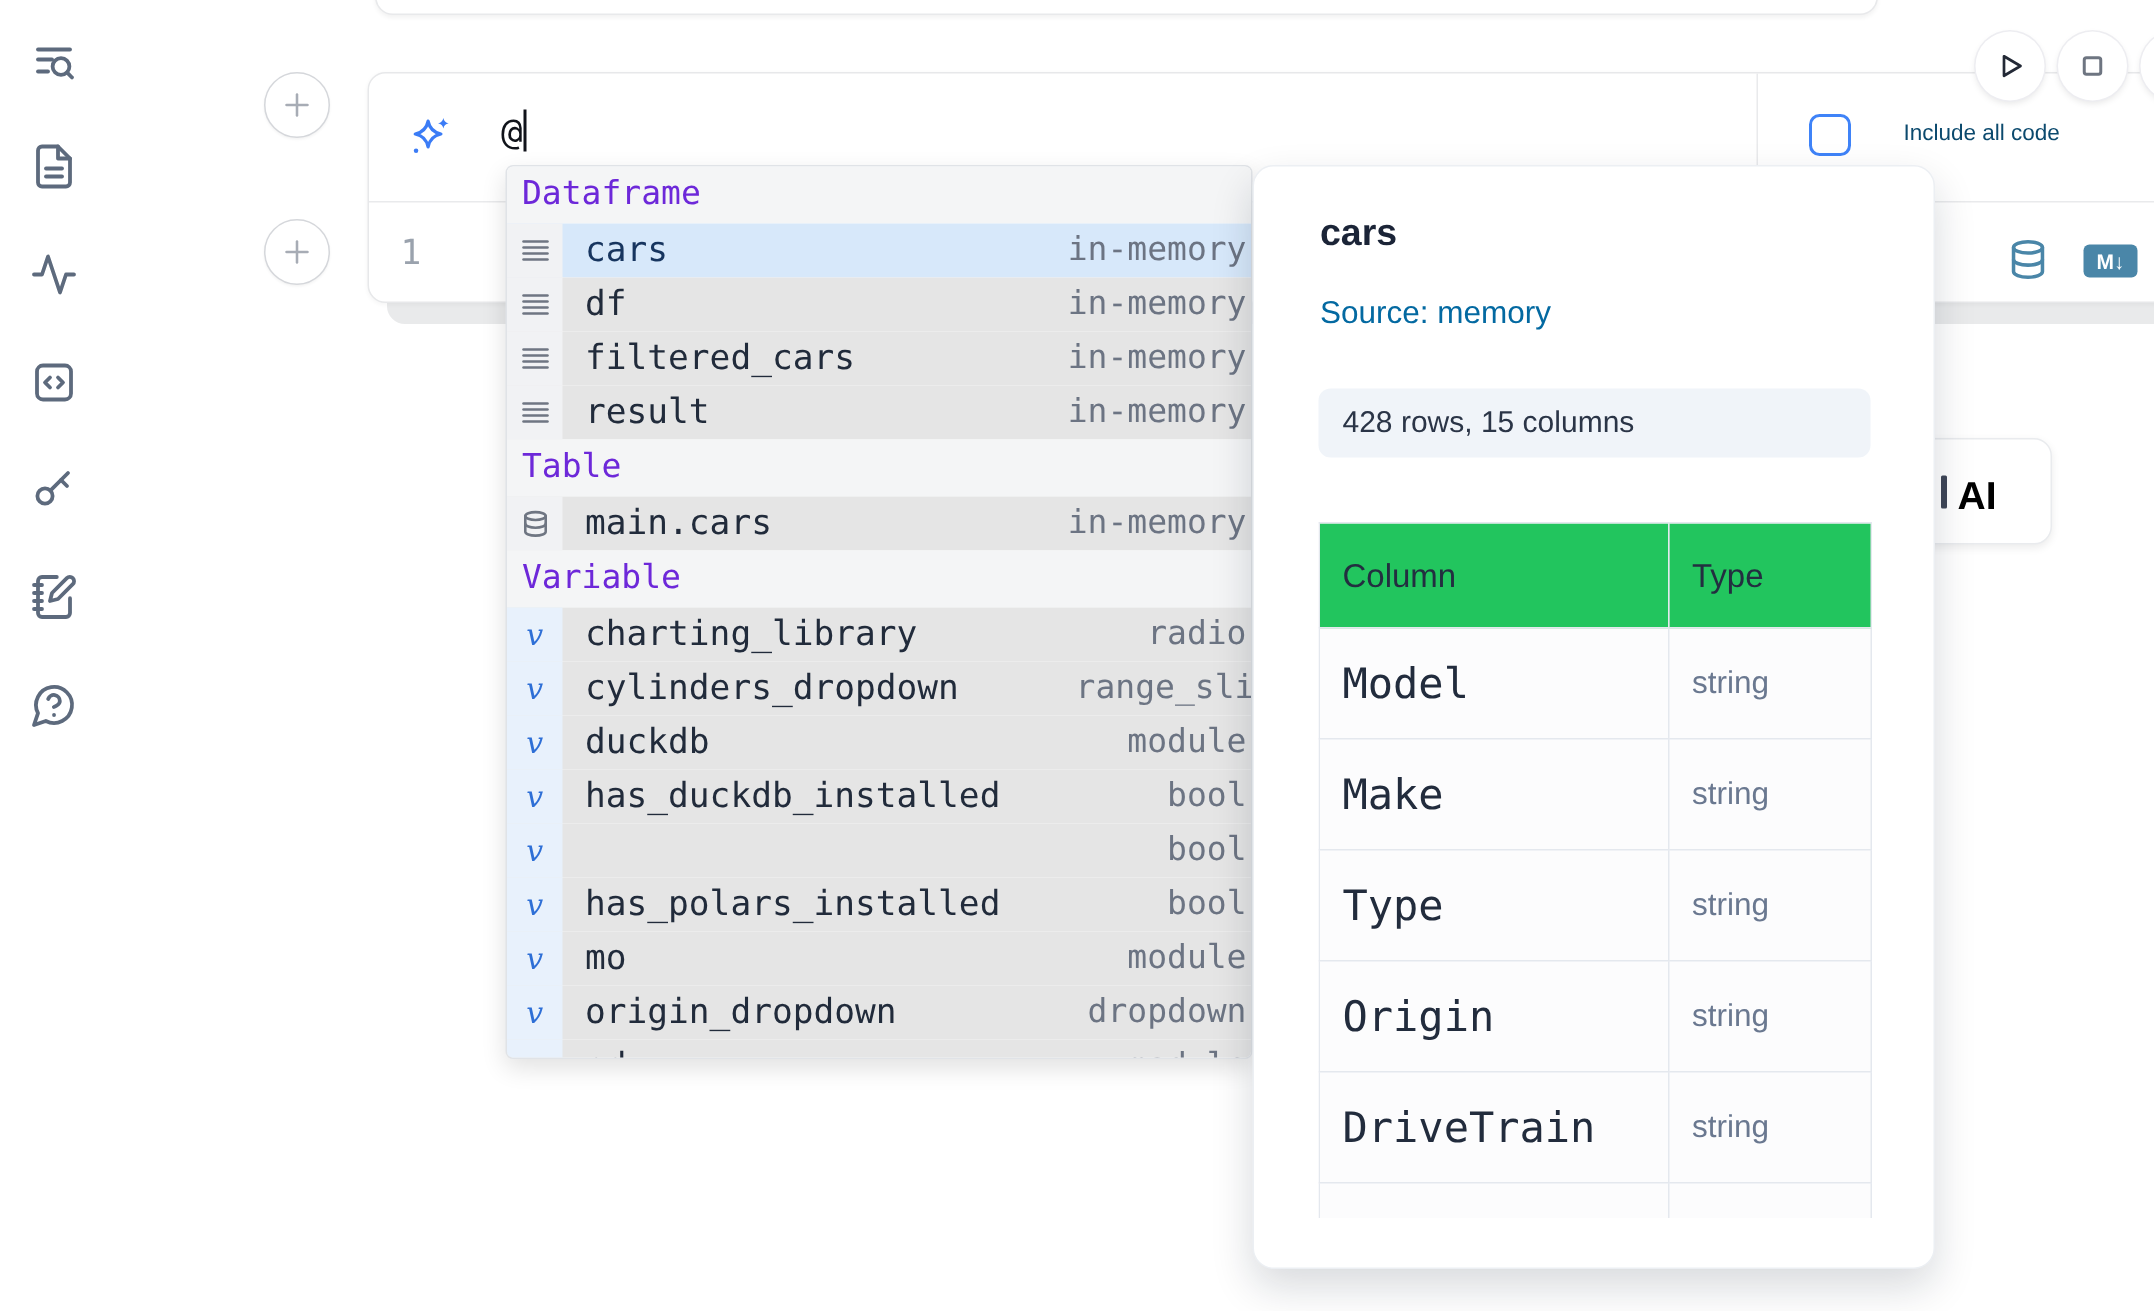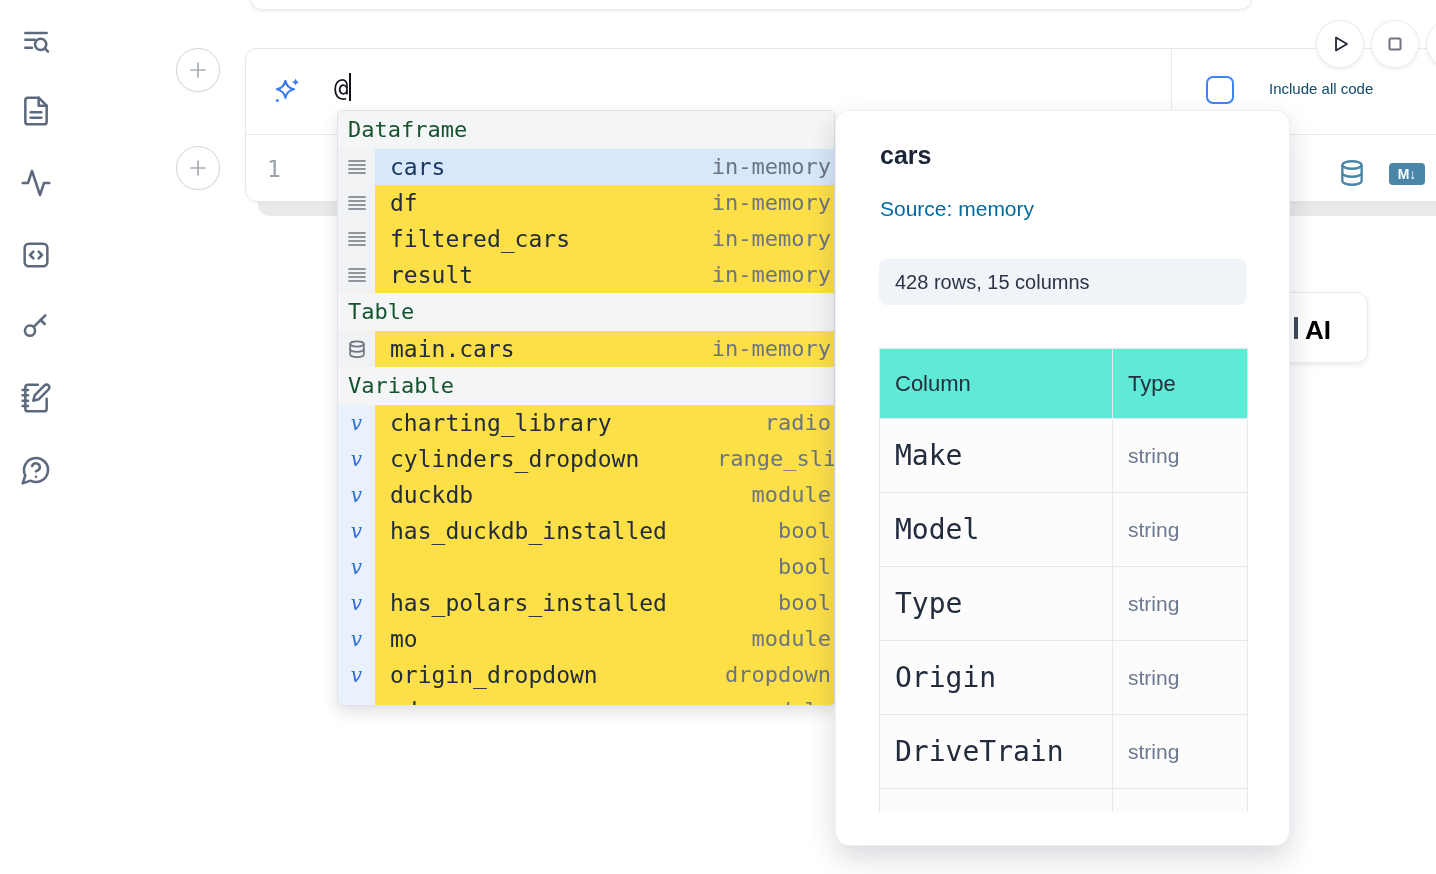--- a/index.html
+++ b/index.html
@@ -66,23 +66,23 @@
     box-shadow:0 2px 6px rgba(0,0,0,.08); z-index:3; cursor:pointer; }
   .ai-btn .partial-bar { position:absolute; left:53px; top:24px; width:4px; height:22px;
     background:#3f4657; border-radius:1px; }
   .ai-btn .ai-label { position:absolute; left:64px; top:22px; font-weight:bold;
     font-size:26px; color:#000000; }
 
   
   .ac-dropdown { position:absolute; left:337px; top:110px; width:498px; height:596px;
     background:#fff; border:1px solid #e0e3e7; border-radius:5px;
     box-shadow:0 6px 16px rgba(0,0,0,.12); overflow:hidden; z-index:5; }
-  .ac-header { height:38px; line-height:38px; background:#f4f5f6; color:#14532d;
+  .ac-header { height:38px; line-height:38px; background:#f4f5f6; color:#6d28d9;
     font-family:"DejaVu Sans Mono", monospace; font-size:22px; padding-left:10px; }
-  .ac-item { display:flex; height:36px; align-items:stretch; cursor:pointer; background:#fde047; }
+  .ac-item { display:flex; height:36px; align-items:stretch; cursor:pointer; background:#e5e5e5; }
   .ac-gutter { width:37px; flex:0 0 37px; background:#f1f2f4;
     display:flex; align-items:center; justify-content:center; }
   .ac-item.var .ac-gutter { background:#e8f1fc; }
   .ac-item.selected { background:#d7e8fa; }
   .ac-item.selected .ac-gutter { background:#f1f2f4; }
   .ac-name { font-family:"DejaVu Sans Mono", monospace; font-size:23px; color:#212b3b;
     line-height:36px; padding-left:15px; white-space:nowrap; }
   .ac-item.selected .ac-name { color:#17355f; }
   .ac-type { margin-left:auto; font-family:"DejaVu Sans Mono", monospace; font-size:22px;
     color:#6c7483; line-height:36px; padding-right:3px; white-space:nowrap; }
@@ -97,21 +97,21 @@
     box-shadow:0 12px 28px rgba(15,23,42,.16); z-index:6; }
   .pv-title { position:absolute; left:44px; top:30px; font-weight:bold; font-size:25px; color:#1b2437; }
   .pv-source { position:absolute; left:44px; top:86px; font-size:21px; color:#0369a1; }
   .pv-badge { position:absolute; left:43px; top:148px; width:368px; height:46px;
     background:#f0f4f9; border-radius:8px; font-size:20px; color:#2b3547;
     line-height:46px; padding-left:16px; }
   .pv-table-wrap { position:absolute; left:43px; top:237px; width:369px; height:464px; overflow:hidden; }
   table.pv-table { border-collapse:collapse; table-layout:fixed; width:368px; }
   .pv-table col.c1 { width:233px; } .pv-table col.c2 { width:135px; }
   .pv-table th, .pv-table td { border:1px solid #e4e8ee; text-align:left; vertical-align:middle; }
-  .pv-table th { height:70px; background:#5eead4; font-weight:normal; font-size:22px;
+  .pv-table th { height:70px; background:#22c55e; font-weight:normal; font-size:22px;
     color:#232e40; padding-left:15px; }
   .pv-table td { height:74px; background:#fcfcfd; padding-left:15px; }
   .pv-table td.colname { font-family:"DejaVu Sans Mono", monospace; font-size:28px; color:#222c3d; }
   .pv-table td.coltype { font-size:21px; color:#6a7890; }
 </style>
 </head>
 <body>
 
 <div class="screen">
 
@@ -374,28 +374,28 @@
             <col class="c2">
           </colgroup>
         <thead>
             <tr>
               <th>Column</th>
               <th>Type</th>
             </tr>
           </thead>
         <tbody>
             <tr>
+              <td class="colname">Model</td>
+              <td class="coltype">string</td>
+            </tr>
+            <tr>
               <td class="colname">Make</td>
               <td class="coltype">string</td>
             </tr>
             <tr>
-              <td class="colname">Model</td>
-              <td class="coltype">string</td>
-            </tr>
-            <tr>
               <td class="colname">Type</td>
               <td class="coltype">string</td>
             </tr>
             <tr>
               <td class="colname">Origin</td>
               <td class="coltype">string</td>
             </tr>
             <tr>
               <td class="colname">DriveTrain</td>
               <td class="coltype">string</td>

